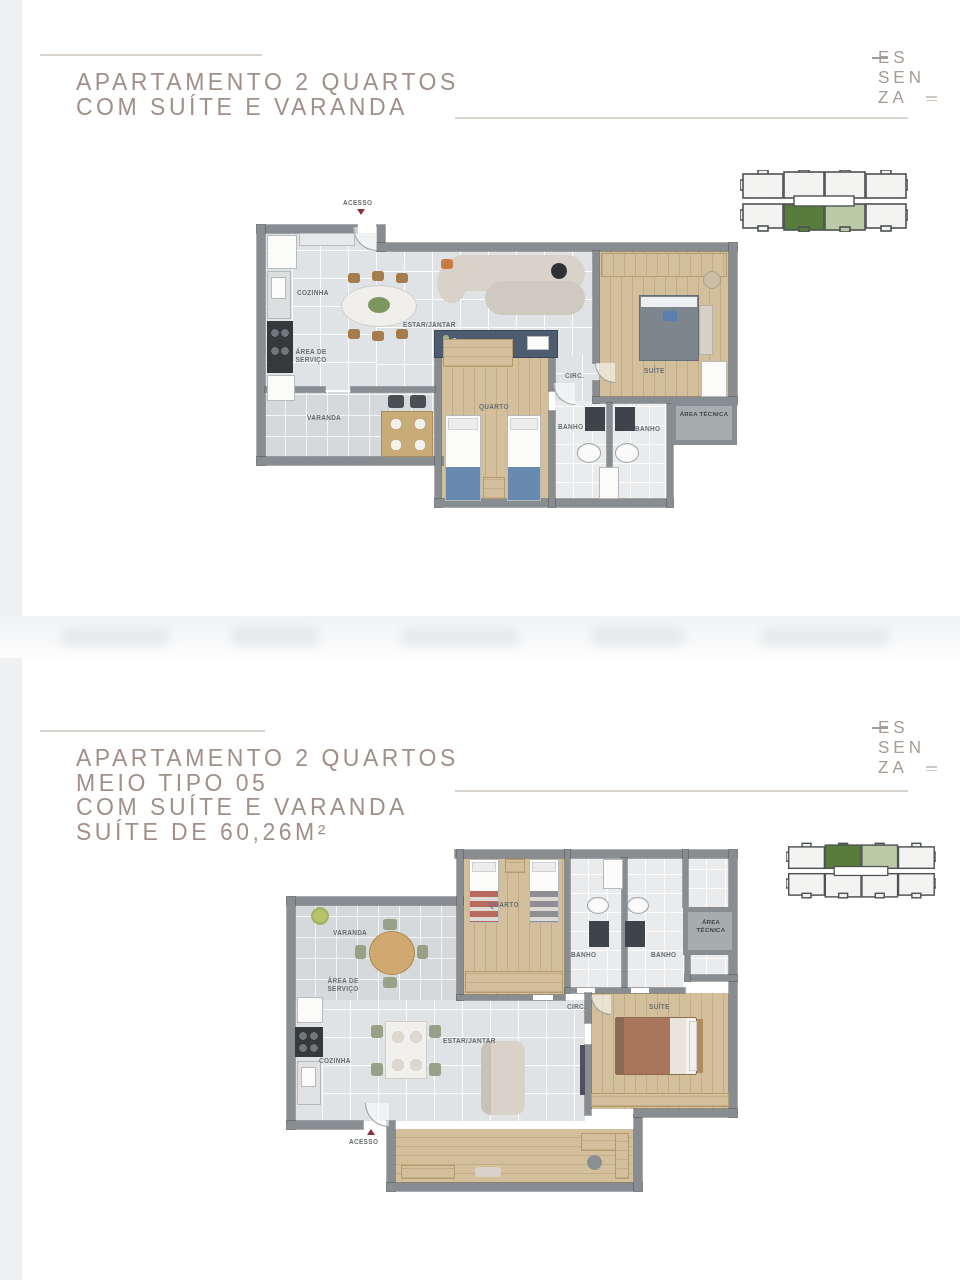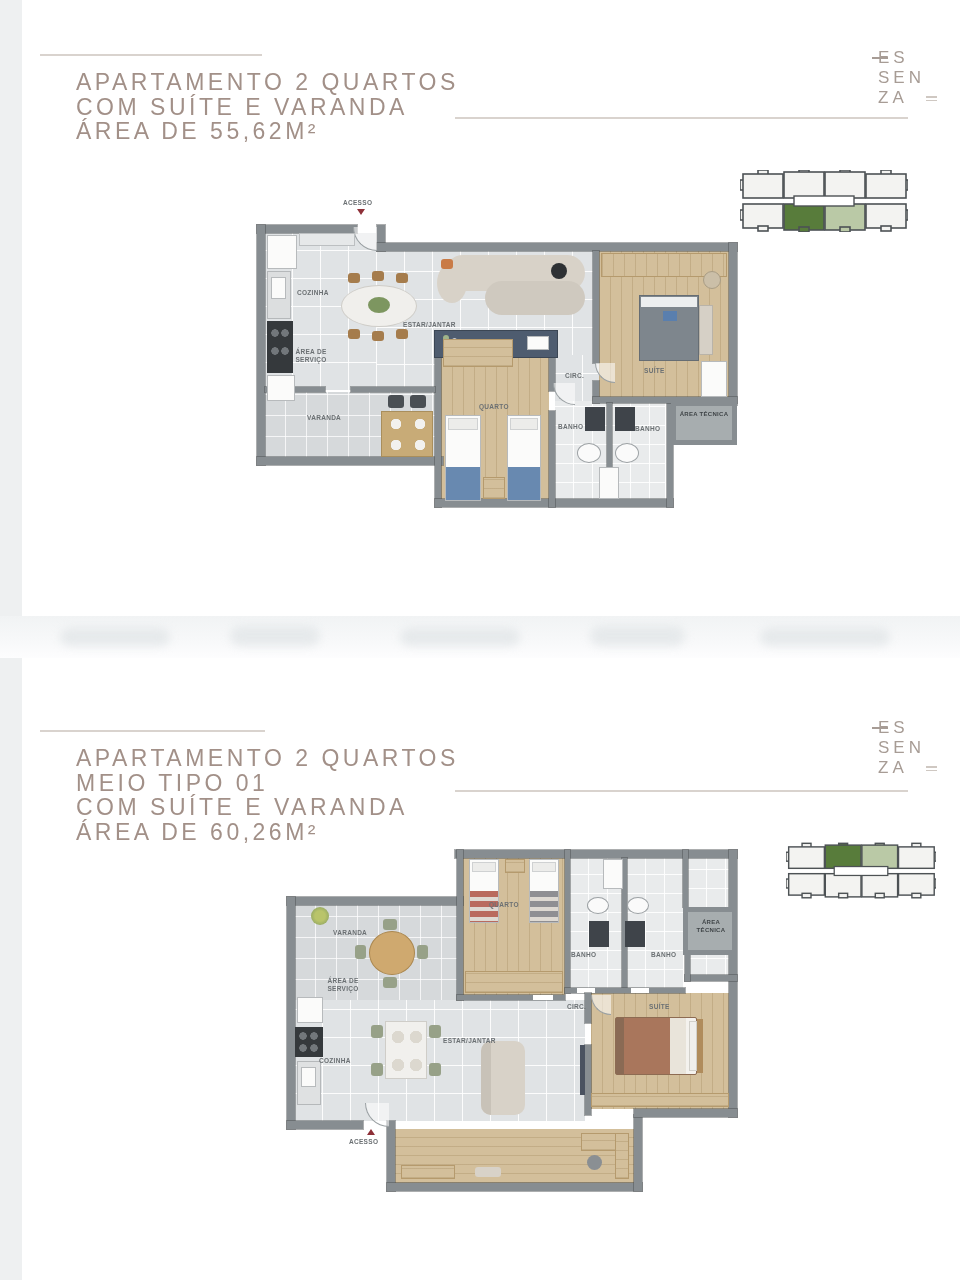--- a/index.html
+++ b/index.html
@@ -60,21 +60,20 @@
 </head>
 <body>
 
 <div class="page">
   <div class="left-strip"></div>
 
   <div class="rule" style="left:40px;top:54px;width:222px;"></div>
   <div class="title" style="left:76px;top:70px;">
     <div>APARTAMENTO 2 QUARTOS</div>
     <div>COM SUÍTE E VARANDA</div>
-    <div>ÁREA DE 55,62M²</div>
   </div>
 
   <div class="logo" style="left:878px;top:48px;">
     <div class="logo-dash"></div>
     <div class="logo-line">ES</div>
     <div class="logo-line">SEN</div>
     <div class="logo-line">ZA</div>
     <div class="logo-sub">
         <i></i>
         <i></i>
@@ -219,23 +218,23 @@
     <div class="wm-blob" style="left:60px;top:12px;width:110px;height:18px;"></div>
     <div class="wm-blob" style="left:230px;top:10px;width:90px;height:20px;"></div>
     <div class="wm-blob" style="left:400px;top:12px;width:120px;height:18px;"></div>
     <div class="wm-blob" style="left:590px;top:10px;width:95px;height:20px;"></div>
     <div class="wm-blob" style="left:760px;top:12px;width:130px;height:18px;"></div>
   </div>
 
   <div class="rule" style="left:40px;top:730px;width:225px;"></div>
   <div class="title" style="left:76px;top:746px;">
     <div>APARTAMENTO 2 QUARTOS</div>
-    <div>MEIO TIPO 01</div>
+    <div>MEIO TIPO 05</div>
     <div>COM SUÍTE E VARANDA</div>
-    <div>ÁREA DE 60,26M²</div>
+    <div>SUÍTE DE 60,26M²</div>
   </div>
 
   <div class="logo" style="left:878px;top:718px;">
     <div class="logo-dash"></div>
     <div class="logo-line">ES</div>
     <div class="logo-line">SEN</div>
     <div class="logo-line">ZA</div>
     <div class="logo-sub">
         <i></i>
         <i></i>

